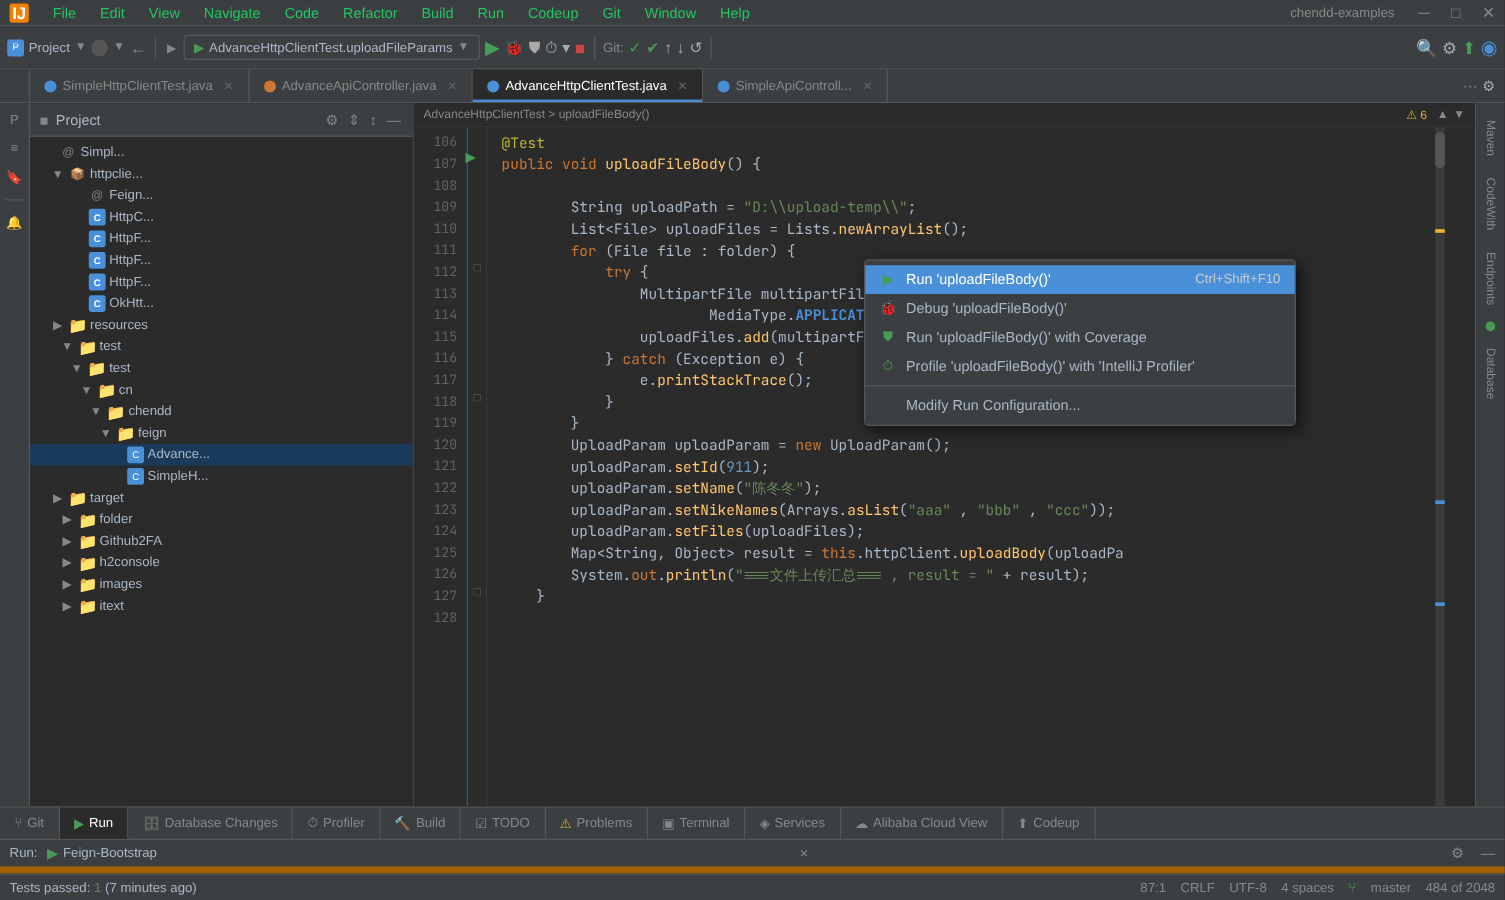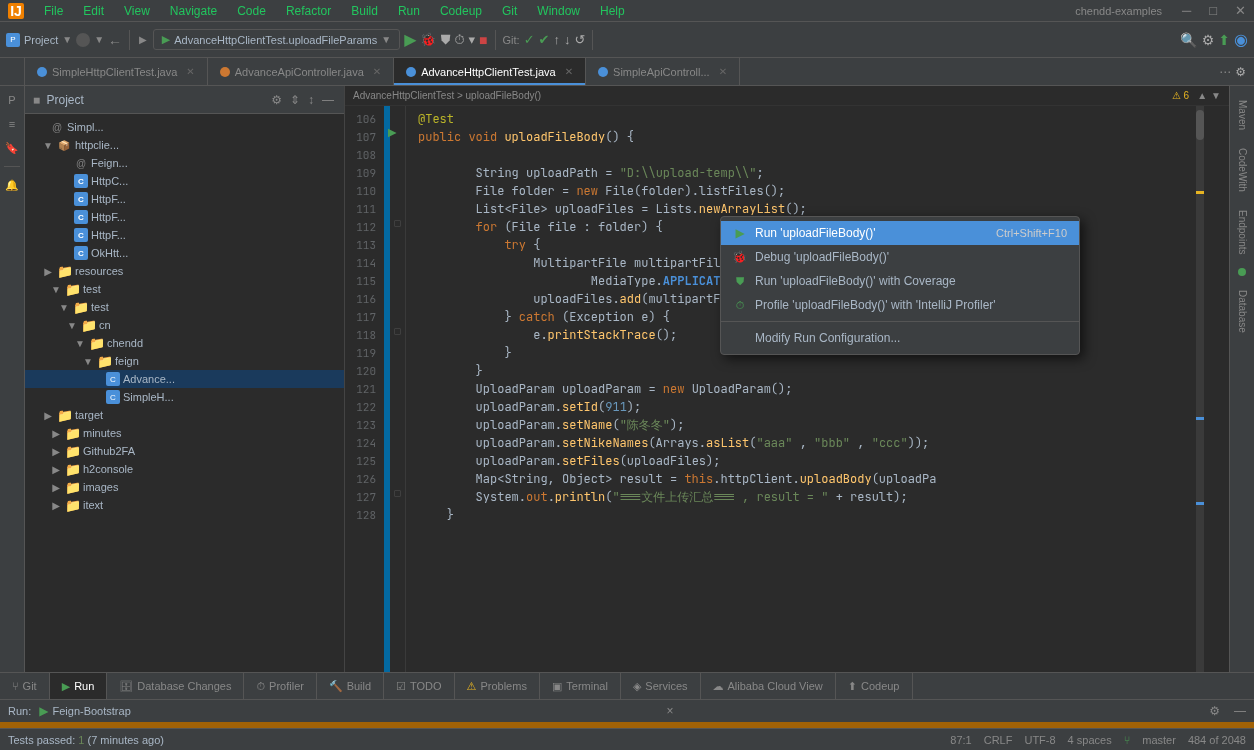--- a/index.html
+++ b/index.html
@@ -54,21 +54,21 @@
     .context-menu-item { display: flex; align-items: center; padding: 5px 12px; gap: 8px; cursor: pointer; font-size: 12px; color: #a9b7c6; }
     .context-menu-item.highlighted { background: #4a90d9; color: white; }
     .context-menu-item .item-icon { width: 14px; height: 14px; display: flex; align-items: center; justify-content: center; flex-shrink: 0; }
     .context-menu-item .item-shortcut { margin-left: auto; color: #888; font-size: 11px; }
     .context-menu-item.highlighted .item-shortcut { color: #ccc; }
     .context-menu-separator { height: 1px; background: #555; margin: 4px 0; }
 
     
     .code-area { flex: 1; background: #2b2b2b; overflow: hidden; display: flex; flex-direction: column; position: relative; }
     .code-editor { flex: 1; overflow: hidden; display: flex; font-family: 'JetBrains Mono', 'Consolas', monospace; font-size: 12px; }
-    .line-numbers { width: 45px; background: #2b2b2b; color: #606366; padding: 4px 0; text-align: right; padding-right: 8px; border-right: 6px solid #0369a1; flex-shrink: 0; line-height: 18px; }
+    .line-numbers { width: 45px; background: #2b2b2b; color: #606366; padding: 4px 0; text-align: right; padding-right: 8px; border-right: 1px solid #0369a1; flex-shrink: 0; line-height: 18px; }
     .line-number { height: 18px; font-size: 11px; }
     .code-content { flex: 1; padding: 4px 12px; line-height: 18px; overflow: hidden; }
     .code-line { height: 18px; white-space: pre; font-size: 12px; }
 
     
     .right-sidebar { width: 25px; background: #3c3f41; display: flex; flex-direction: column; align-items: center; padding-top: 8px; gap: 6px; border-left: 1px solid #555; flex-shrink: 0; }
 
     
     .bottom-toolbar { background: #3c3f41; height: 28px; display: flex; align-items: center; border-top: 1px solid #555; border-bottom: 1px solid #555; flex-shrink: 0; }
     .bottom-tab { display: flex; align-items: center; gap: 4px; padding: 0 12px; height: 100%; font-size: 11px; color: #888; cursor: pointer; border-right: 1px solid #555; }
@@ -298,21 +298,21 @@
 
       <div class="tree-item" style="padding-left:16px;">
         <span class="tree-arrow">▶</span>
         <span class="tree-icon icon-folder" style="color:#d4a14a;font-size:13px;">📁</span>
         <span class="tree-label">target</span>
       </div>
 
       <div class="tree-item" style="padding-left:24px;">
         <span class="tree-arrow">▶</span>
         <span class="tree-icon icon-folder" style="color:#d4a14a;font-size:13px;">📁</span>
-        <span class="tree-label">minutes</span>
+        <span class="tree-label">folder</span>
       </div>
 
       <div class="tree-item" style="padding-left:24px;">
         <span class="tree-arrow">▶</span>
         <span class="tree-icon icon-folder" style="color:#d4a14a;font-size:13px;">📁</span>
         <span class="tree-label">Github2FA</span>
       </div>
 
       <div class="tree-item" style="padding-left:24px;">
         <span class="tree-arrow">▶</span>
@@ -403,21 +403,20 @@
           <span style="color:#555;font-size:10px;">□</span>
         </div>
         <div style="height:18px;"></div>
       </div>
 
       <div class="code-content">
         <div class="code-line"><span class="ann">@Test</span></div>
         <div class="code-line"><span class="kw">public void </span><span class="fn">uploadFileBody</span><span class="cls">() {</span></div>
         <div class="code-line" style="opacity:0.3;"></div>
         <div class="code-line">        <span class="cls">String uploadPath = </span><span class="str">"D:\\upload-temp\\"</span><span class="cls">;</span></div>
-        <div class="code-line">        <span class="cls">File folder</span><span class="cls"> = </span><span class="kw">new</span><span class="cls"> File(folder).listFiles();</span></div>
         <div class="code-line">        <span class="cls">List&lt;File&gt; uploadFiles = Lists.</span><span class="fn">newArrayList</span><span class="cls">();</span></div>
         <div class="code-line">        <span class="kw">for </span><span class="cls">(File file : folder) {</span></div>
         <div class="code-line">            <span class="kw">try </span><span class="cls">{</span></div>
         <div class="code-line">                <span class="cls">MultipartFile multipartFile = </span><span class="kw">new </span><span class="cls">MockMultipartFile(file.toP</span></div>
         <div class="code-line">                        <span class="cls">MediaType.</span><span class="bold-blue">APPLICATION_OCTET_STREAM_VALUE</span><span class="cls">, inputS</span></div>
         <div class="code-line">                <span class="cls">uploadFiles.</span><span class="fn">add</span><span class="cls">(multipartFile);</span></div>
         <div class="code-line">            <span class="cls">} </span><span class="kw">catch </span><span class="cls">(Exception e) {</span></div>
         <div class="code-line">                <span class="cls">e.</span><span class="fn">printStackTrace</span><span class="cls">();</span></div>
         <div class="code-line">            <span class="cls">}</span></div>
         <div class="code-line">        <span class="cls">}</span></div>

